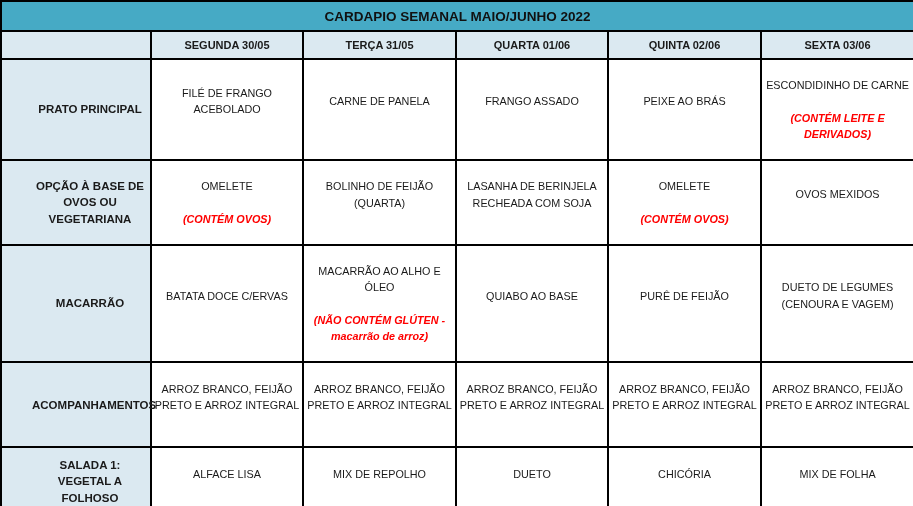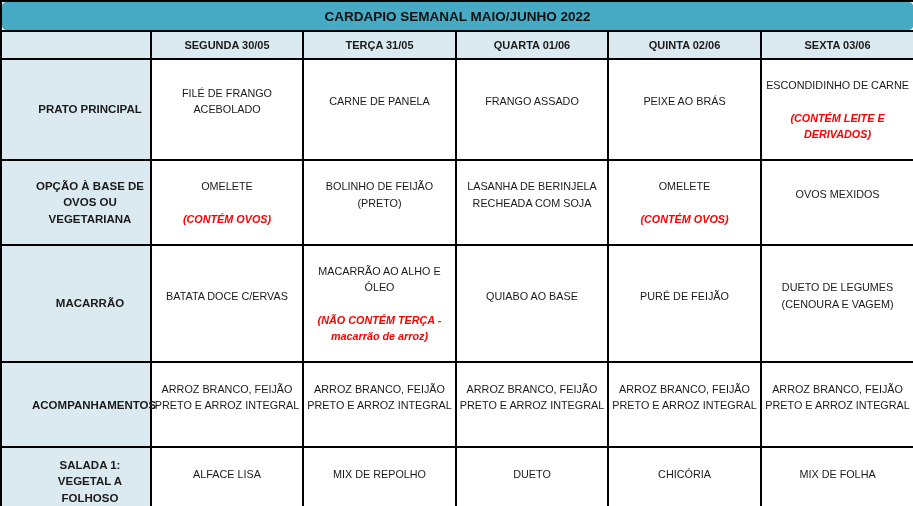--- a/index.html
+++ b/index.html
@@ -28,21 +28,20 @@
     white-space:pre-line;
     padding:1px 2px;
     color:#1a1a1a;
   }
   .title-cell{
     background:var(--title-bg);
     height:30px;
     font-size:13.5px;
     font-weight:bold;
     color:#111111;
-    border-radius:8px;
   }
   .day-header{
     background:var(--header-bg);
     height:28px;
     font-size:11px;
     font-weight:bold;
     margin-left:16px;
   }
   .corner-cell{background:var(--header-bg);}
   .row-label{
@@ -123,21 +122,21 @@
     <tr class="r2">
       <td class="row-label">OPÇÃO À BASE DE
 OVOS OU
 VEGETARIANA</td>
       <td class="menu-cell">
         <span class="cell-text">OMELETE</span>
         <span class="cell-note">(CONTÉM OVOS)</span>
       </td>
       <td class="menu-cell">
         <span class="cell-text">BOLINHO DE FEIJÃO
-(PRETO)</span>
+(QUARTA)</span>
         
       </td>
       <td class="menu-cell">
         <span class="cell-text">LASANHA DE BERINJELA
 RECHEADA COM SOJA</span>
         
       </td>
       <td class="menu-cell">
         <span class="cell-text">OMELETE</span>
         <span class="cell-note">(CONTÉM OVOS)</span>
@@ -149,21 +148,21 @@
     </tr>
     <tr class="r3">
       <td class="row-label">MACARRÃO</td>
       <td class="menu-cell">
         <span class="cell-text">BATATA DOCE C/ERVAS</span>
         
       </td>
       <td class="menu-cell">
         <span class="cell-text">MACARRÃO AO ALHO E
 ÓLEO</span>
-        <span class="cell-note">(NÃO CONTÉM TERÇA -
+        <span class="cell-note">(NÃO CONTÉM GLÚTEN -
 macarrão de arroz)</span>
       </td>
       <td class="menu-cell">
         <span class="cell-text">QUIABO AO BASE</span>
         
       </td>
       <td class="menu-cell">
         <span class="cell-text">PURÊ DE FEIJÃO</span>
         
       </td>

